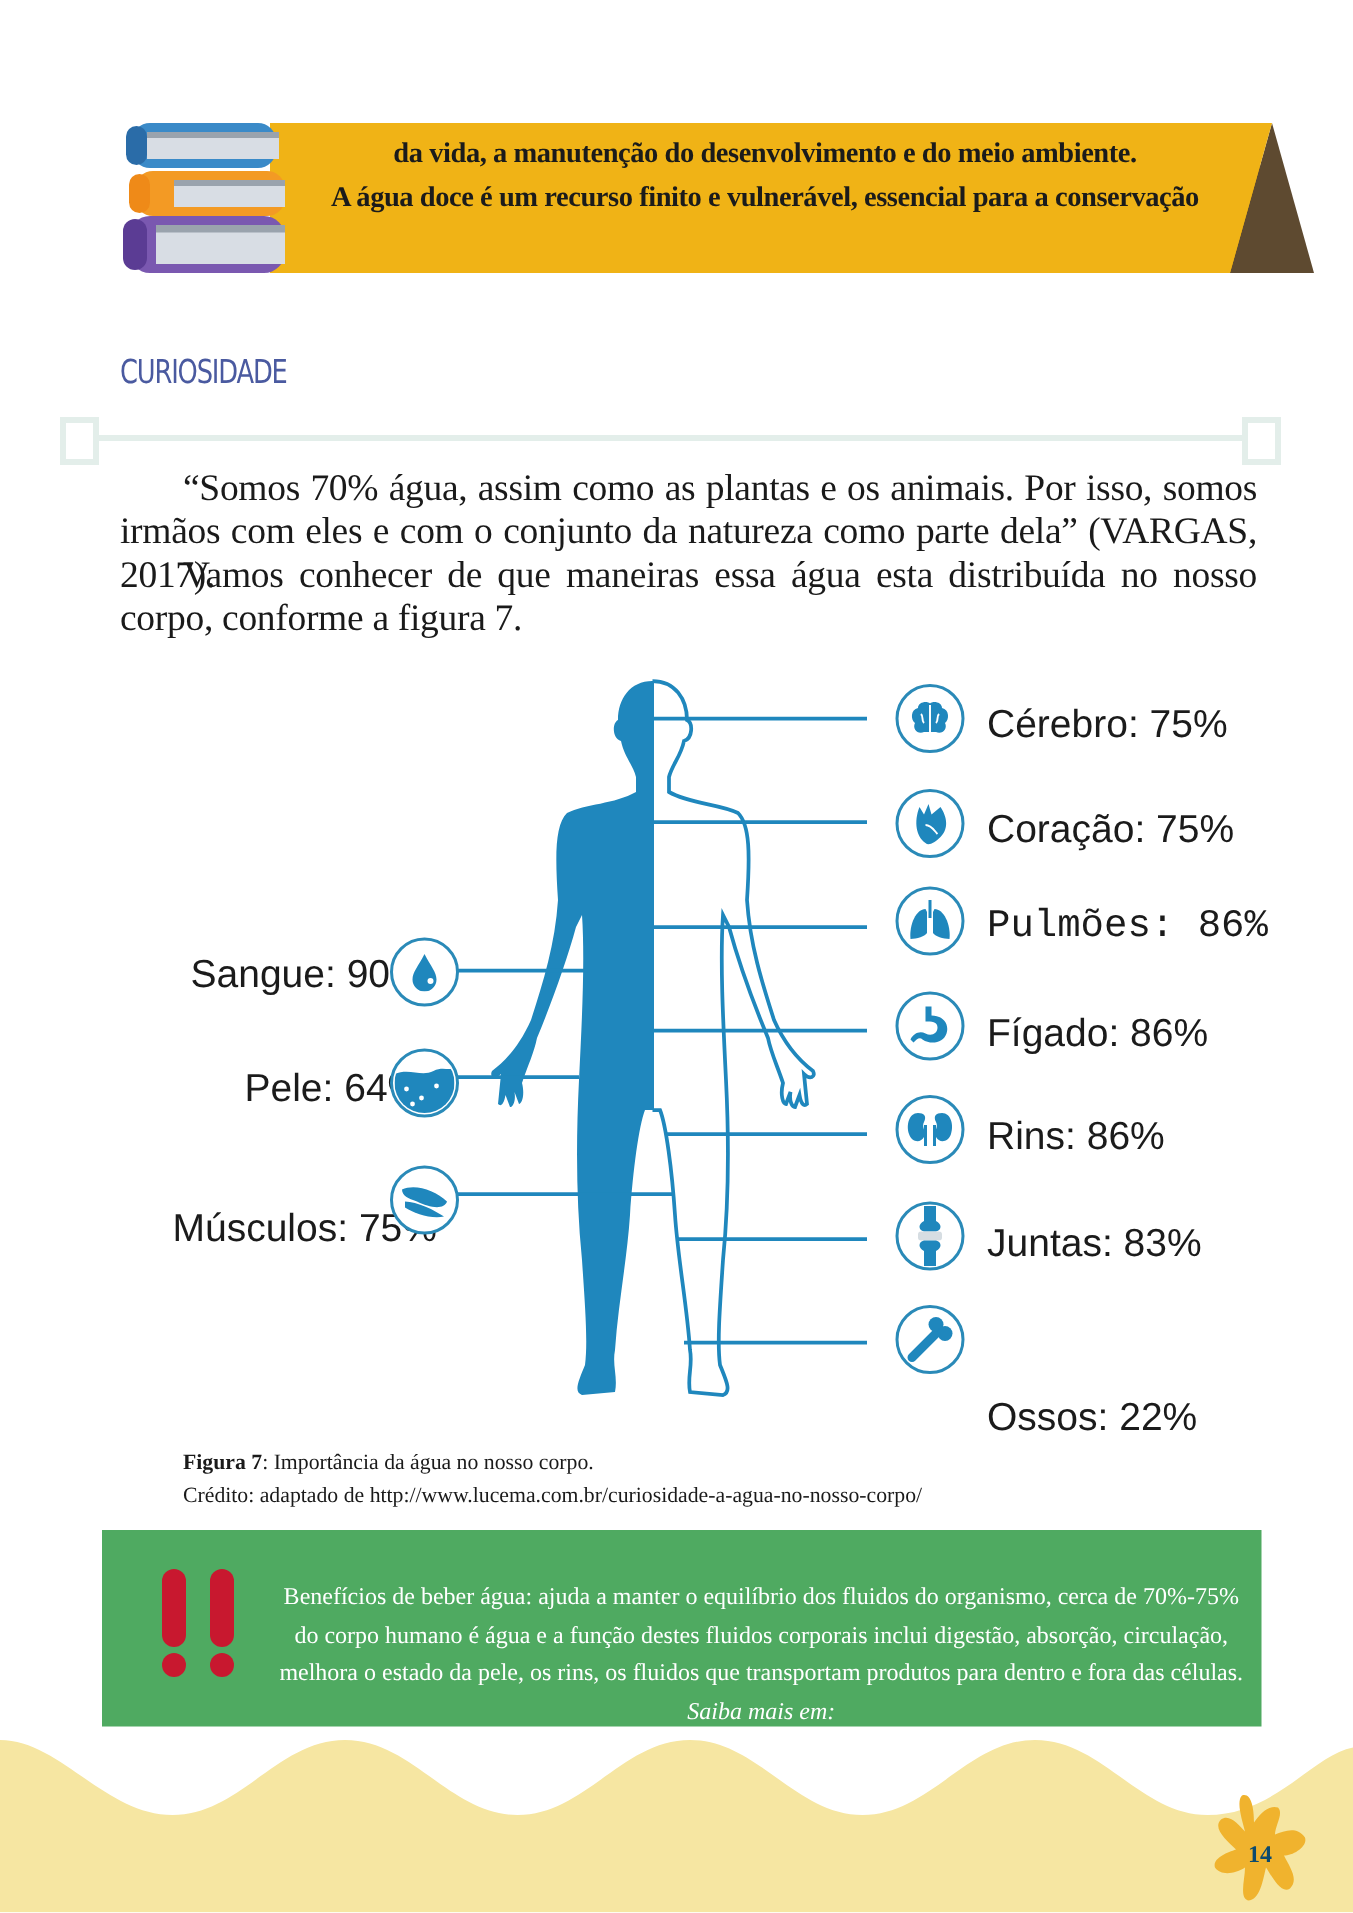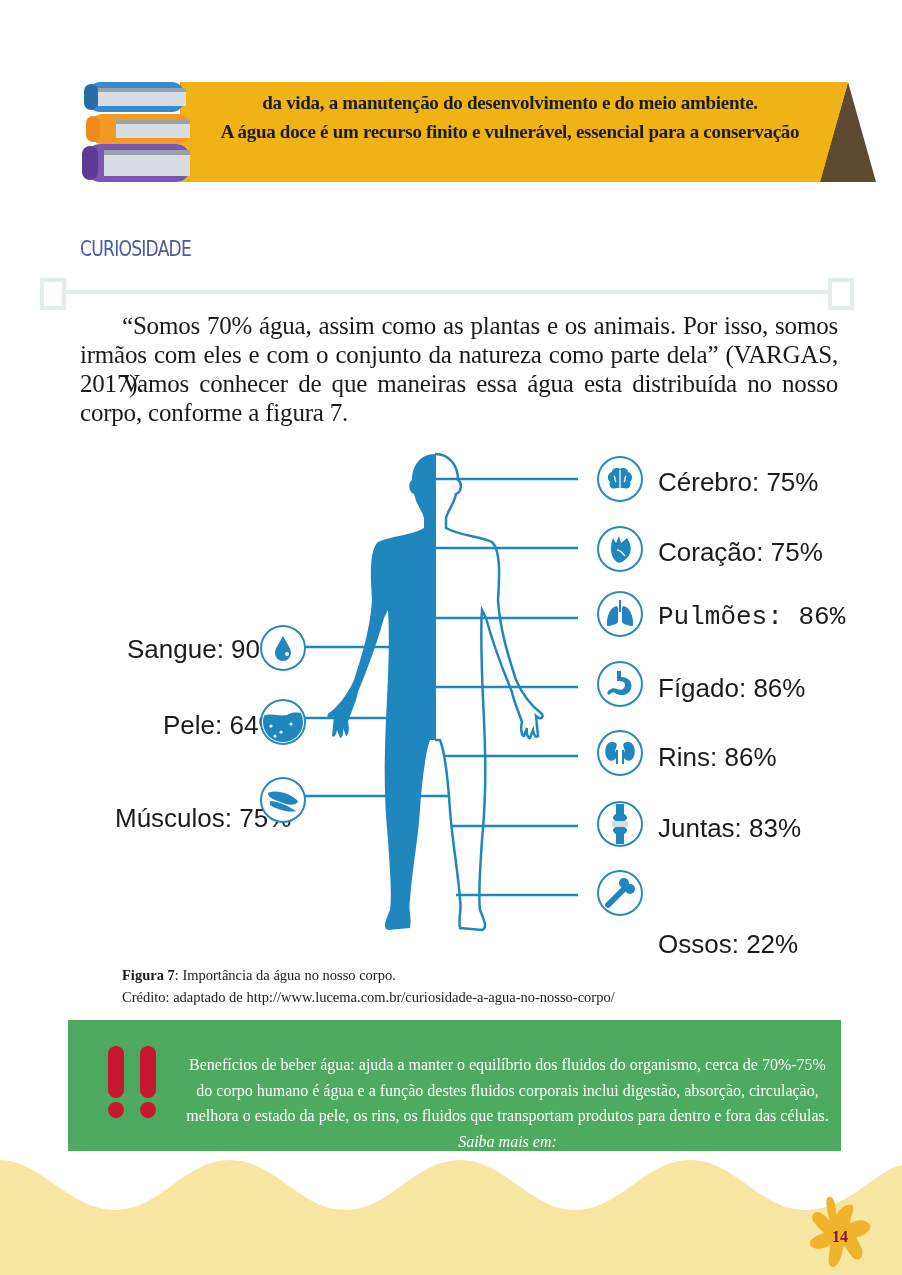--- a/index.html
+++ b/index.html
@@ -33,21 +33,21 @@
   .caption b { font-weight:bold; }
 
   
   .green { left:68px; top:1020px; width:773px; height:131px; background:#4faa61; }
   .green-text { left:180px; top:1022px; width:655px; text-align:center; color:#ffffff; font-size:16px; line-height:25.5px;margin-top:30px; }
   .green-text .it { font-style:italic; }
 
   
   .wave { left:0; top:1160px; width:902px; height:115px; }
   .splash { left:800px; top:1195px; width:90px; height:80px; }
-  .pagenum { left:832px; top:1228px; font-size:16px; font-weight:bold; color:#7f1d1d; font-family:"Liberation Serif", serif; }
+  .pagenum { left:832px; top:1228px; font-size:16px; font-weight:bold; color:#0c4a6e; font-family:"Liberation Serif", serif; }
 </style>
 </head>
 <body>
 
 <div class="abs banner-bg"></div>
 <svg class="abs banner-tri" viewBox="0 0 56 100">
   <polygon points="28,0 56,100 0,100" fill="#5e4a30"></polygon>
   <polygon points="0,0 28,0 0,100" fill="#f0b316"></polygon>
 </svg>
 <svg class="abs books" viewBox="0 0 110 104">

